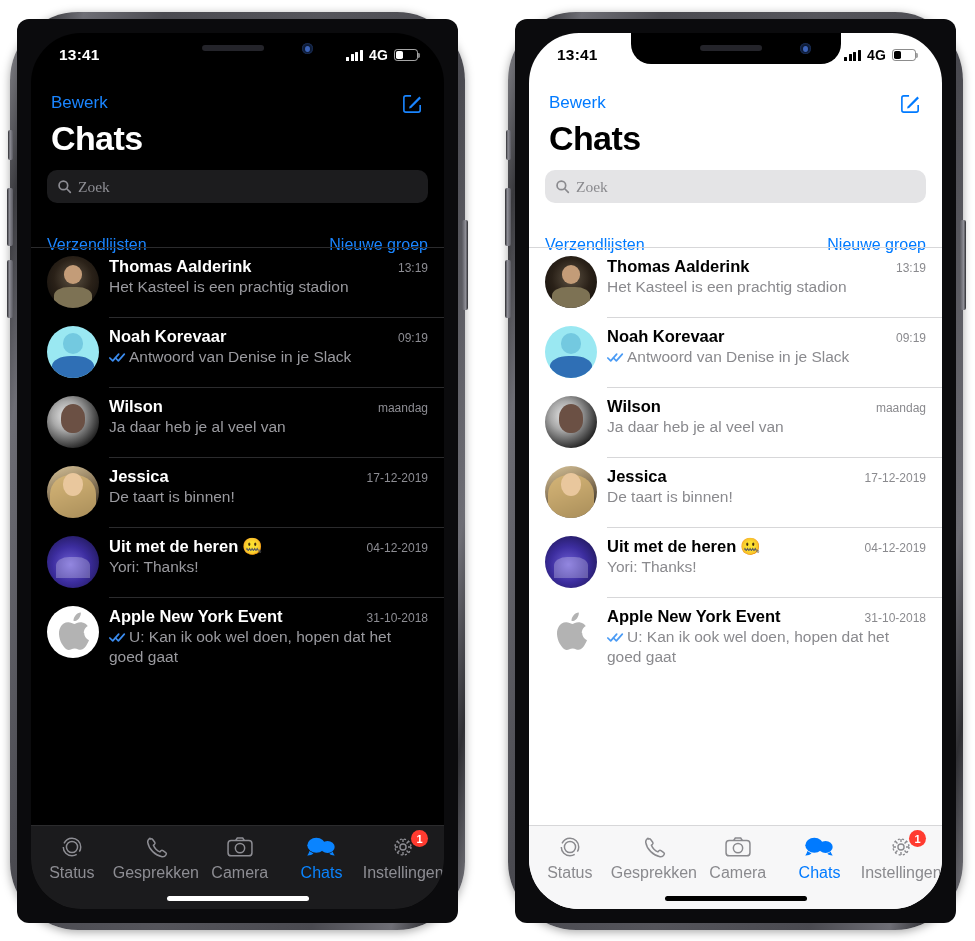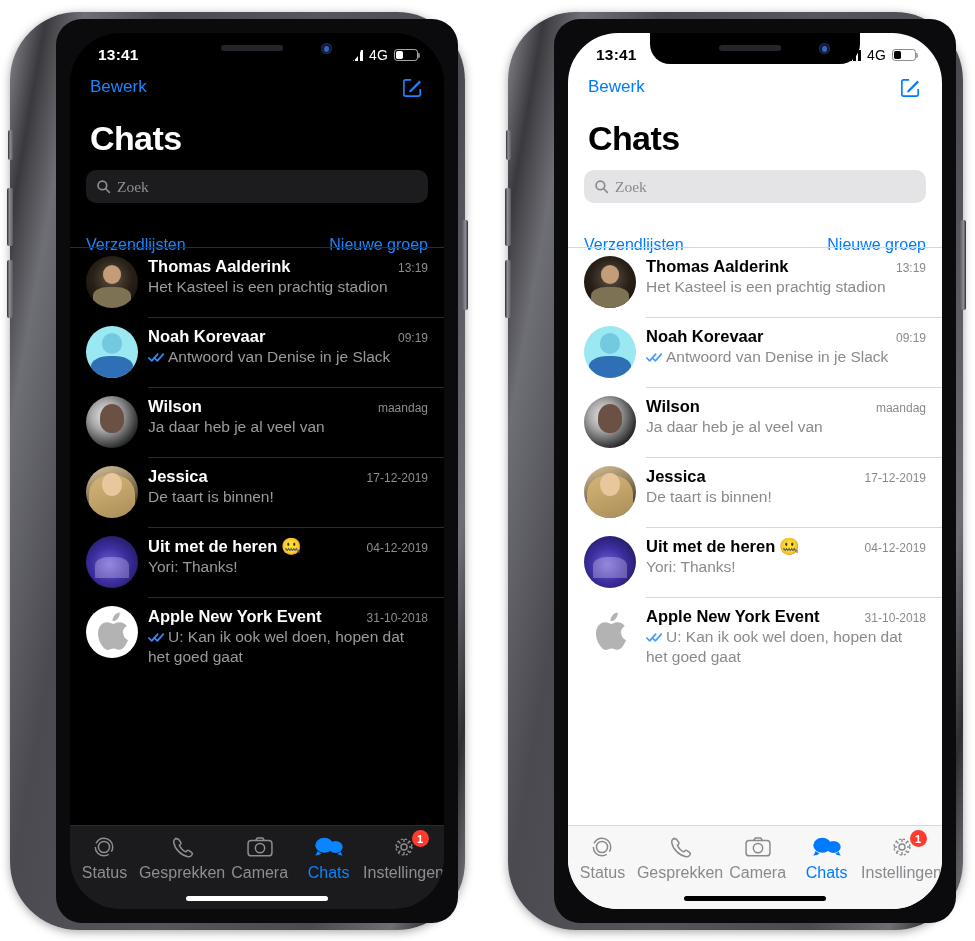--- a/index.html
+++ b/index.html
@@ -26,23 +26,22 @@
     border-radius: 68px;
     background: linear-gradient(100deg,#8d8d93 0%,#3a3a3e 6%,#6e6e75 12%,#4a4a50 25%,#55555b 50%,#4a4a50 75%,#6e6e75 88%,#2f2f33 94%,#7e7e85 100%);
     box-shadow: 0 2px 10px rgba(0,0,0,.35);
   }
   .device.left  { left: 10px; }
   .device.right { left: 508px; }
 
   .device-inner {
     position: absolute;
     inset: 7px;
-    border-radius: 26px;
+    border-radius: 12px;
     background: #0b0b0d;
-    margin-left: 39px;
   }
   .screen {
     position: absolute;
     top: 14px; left: 14px; right: 14px; bottom: 14px;
     border-radius: 50px;
     overflow: hidden;
   }
   .screen.dark  { background: #000000; }
   .screen.light { background: #ffffff; }
 
@@ -113,21 +112,21 @@
   .light .statusbar { color: #000000; }
   .status-right { display: flex; align-items: center; gap: 5px; }
   .sig { display: flex; align-items: flex-end; gap: 1.5px; height: 11px; }
   .sig i { width: 3px; border-radius: .5px; display: block; }
   .dark .sig i  { background: #ffffff; }
   .light .sig i { background: #000000; }
   .sig i:nth-child(1){ height: 4px; }
   .sig i:nth-child(2){ height: 6.5px; }
   .sig i:nth-child(3){ height: 9px; }
   .sig i:nth-child(4){ height: 11px; }
-  .carrier { font-size: 14px; font-weight: normal; margin: 0 1px; }
+  .carrier { font-size: 14px; font-weight: bold; margin: 0 1px; }
   .battery {
     position: relative;
     width: 24px; height: 12px;
     border-radius: 3.2px;
     box-sizing: border-box;
   }
   .dark  .battery { border: 1.2px solid rgba(255,255,255,.65); }
   .light .battery { border: 1.2px solid rgba(0,0,0,.45); }
   .battery::after {
     content: "";
@@ -143,21 +142,21 @@
     left: 1.3px; top: 1.3px; bottom: 1.3px;
     width: 30%;
     border-radius: 1.8px;
   }
   .dark  .battery .fill { background: #ffffff; }
   .light .battery .fill { background: #000000; }
 
   
   .navbar {
     position: absolute;
-    top: 32px; left: 0; right: 0;
+    top: 48px; left: 0; right: 0;
     height: 44px;
     display: flex;
     align-items: center;
     justify-content: space-between;
     padding: 0 20px;
     box-sizing: border-box;
   }
   .nav-edit {
     font-size: 17px;
     color: #1a85ff;

